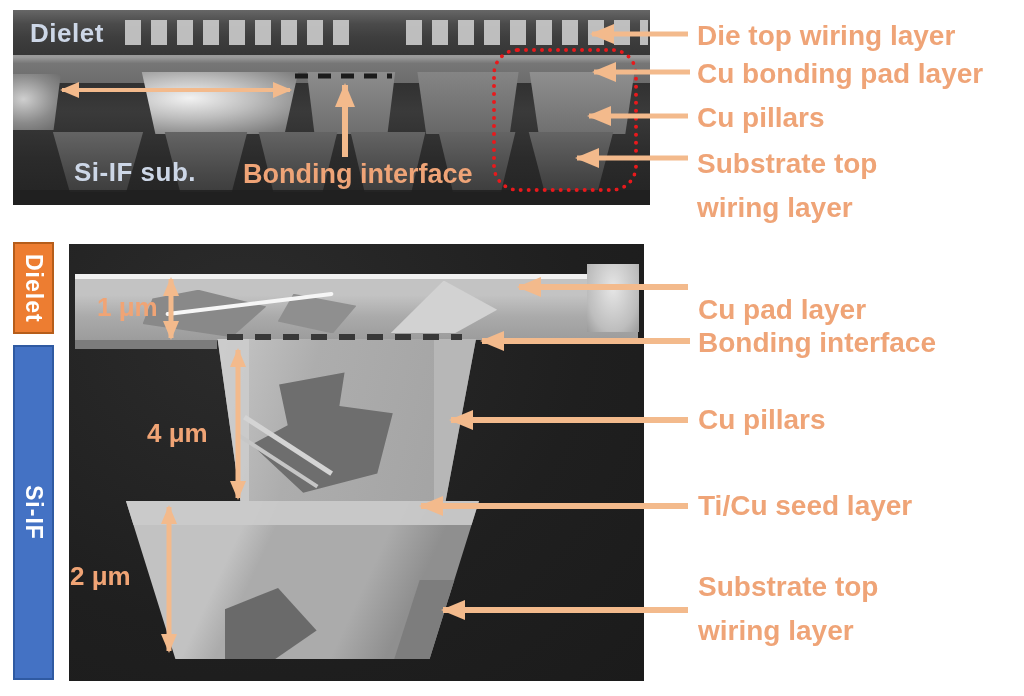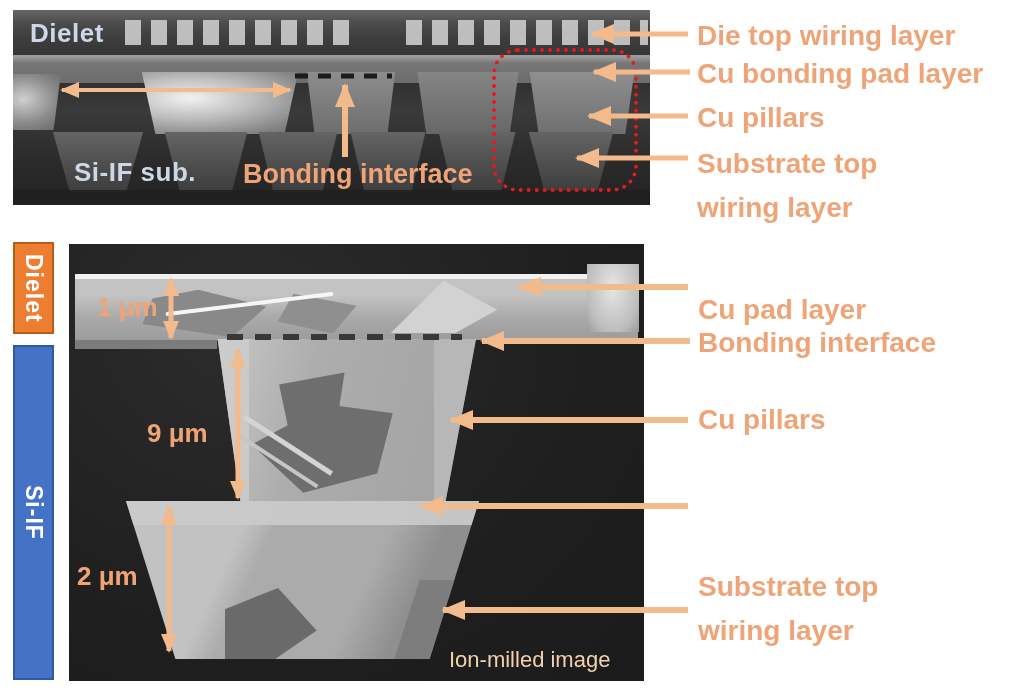--- a/index.html
+++ b/index.html
@@ -95,21 +95,21 @@
     background:linear-gradient(115deg,#c2c2c2 0 30%,#ababab 38% 65%,#8f8f8f 78%);}
   .b-s-top{left:0;top:0;width:100%;height:15%;background:#cbcbcb;opacity:.9;}
   .b-s-dark{left:28%;top:55%;width:26%;height:45%;background:#6a6a6a;
     clip-path:polygon(0 30%,58% 0,100% 60%,55% 100%,0 100%);}
   .b-s-dark2{left:76%;top:50%;width:24%;height:50%;background:#7d7d7d;
     clip-path:polygon(30% 0,100% 0,100% 100%,0 100%);}
 
   .dim-txt{font-weight:700;font-size:26px;color:#F0A475;white-space:nowrap;z-index:3;}
   .d1{left:28px;top:48px;}
   .d3{left:78px;top:174px;}
-  .d2{left:8px;top:317px;text-align:right;}
+  .d2{left:1px;top:317px;text-align:right;}
   .b-caption{left:380px;top:403px;font-size:22px;color:#F2D1AE;white-space:nowrap;z-index:3;}
 
   
   .overlay{left:0;top:0;width:1024px;height:696px;z-index:5;pointer-events:none;}
 </style>
 </head>
 <body>
 
 <div id="fig">
 
@@ -164,28 +164,28 @@
       <div class="b-grain b-p-streak2"></div>
       <div class="b-grain b-p-right"></div>
     </div>
     <div class="b-seed"></div>
     <div class="b-sub">
       <div class="b-grain b-s-top"></div>
       <div class="b-grain b-s-dark"></div>
       <div class="b-grain b-s-dark2"></div>
     </div>
     <div class="dim-txt d1">1 μm</div>
-    <div class="dim-txt d3">9 μm</div>
+    <div class="dim-txt d3">4 μm</div>
     <div class="dim-txt d2">2 μm</div>
-    <div class="b-caption">Ion-milled image</div>
   </div>
 
   <div class="lbl lb1">Cu pad layer</div>
   <div class="lbl lb2">Bonding interface</div>
   <div class="lbl lb3">Cu pillars</div>
+  <div class="lbl lb4">Ti/Cu seed layer</div>
   <div class="lbl wrap lb5">Substrate top wiring layer</div>
 
   <svg class="overlay" width="1024" height="696" viewBox="0 0 1024 696" xmlns="http://www.w3.org/2000/svg">
     <defs>
       <marker id="ah" markerWidth="24" markerHeight="20" refX="22" refY="10" orient="auto-start-reverse" markerUnits="userSpaceOnUse">
         <path d="M0,0 L24,10 L0,20 Z" fill="#F3BA8C"></path>
       </marker>
       <marker id="ahs" markerWidth="19" markerHeight="16" refX="17" refY="8" orient="auto-start-reverse" markerUnits="userSpaceOnUse">
         <path d="M0,0 L19,8 L0,16 Z" fill="#F3BA8C"></path>
       </marker>

